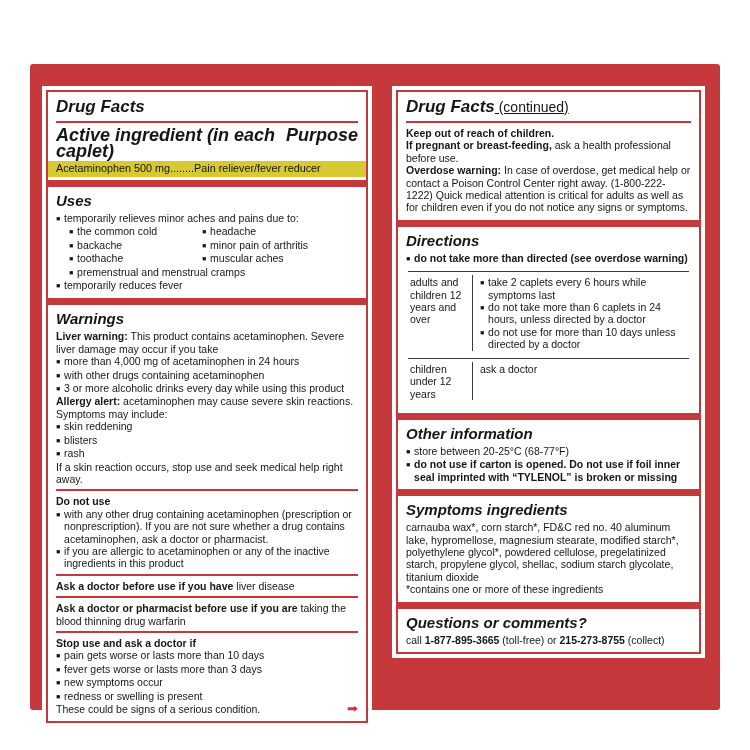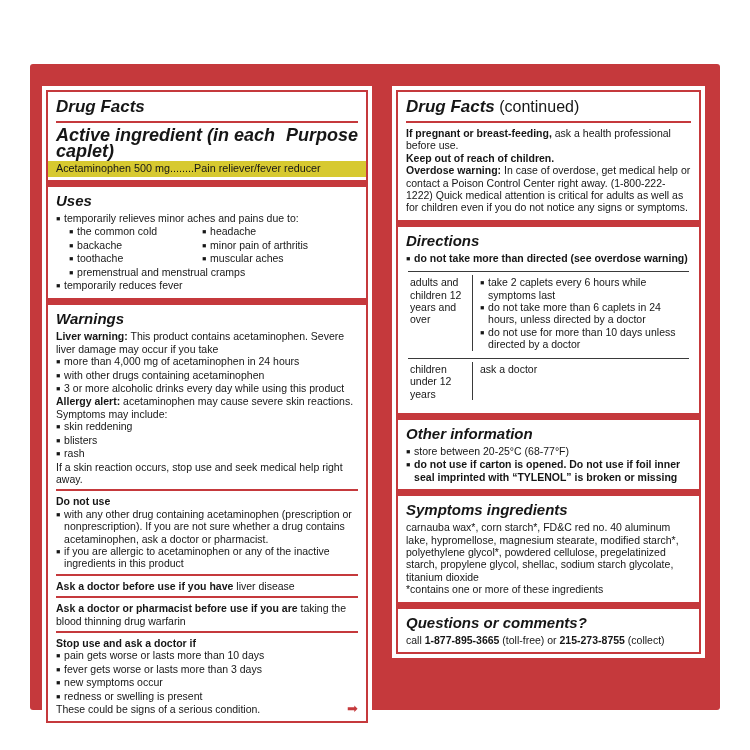--- a/index.html
+++ b/index.html
@@ -7,21 +7,21 @@
   .page{position:relative;width:750px;height:750px;background:#fff;padding-left:46px;}
   .carton{position:absolute;left:30px;top:64px;width:690px;height:646px;background:var(--red,#c5393c);
     border-radius:3px;box-sizing:border-box;padding:22px 15px 0 12px;display:flex;gap:20px;align-items:flex-start;}
   .column{background:#fff;padding:4px;box-sizing:border-box;}
   .col-left{width:330px;flex:0 0 330px;}
   .col-right{flex:1;}
   .col-inner{background:var(--red,#c5393c);padding:2px;display:flex;flex-direction:column;gap:7px;}
   .section{background:#fff;padding:5px 8px 6px;}
   .sec-title{font-style:italic;font-weight:700;font-size:15px;line-height:18px;margin-bottom:2px;}
   .sec-title.lg{font-size:17px;line-height:20px;}
-  .t-suffix{font-style:normal;font-weight:400;font-size:16px;}
+  .t-suffix{font-style:normal;font-weight:400;font-size:14px;text-decoration:underline;}
   .red-rule{height:2px;background:var(--red,#c5393c);margin:4px 0;}
   .ai-row{display:flex;justify-content:space-between;font-weight:700;font-style:italic;font-size:18px;line-height:16px;margin-top:1px;}
   .hl-row{background:var(--hl,#d7c930);margin:2px -8px -3px;padding:1px 8px 2px;font-size:10.8px;line-height:13px;}
   .para{font-size:10.5px;line-height:12.4px;}
   .para .b, .b{font-weight:700;}
   .para.with-arrow{display:flex;justify-content:space-between;align-items:center;}
   .arrow{color:var(--red,#c5393c);font-family:"DejaVu Sans",sans-serif;font-size:13px;line-height:12px;}
   .ul{display:block;}
   .li{display:flex;font-size:10.5px;line-height:12.4px;}
   .li.indent1{margin-left:13px;}
@@ -172,22 +172,22 @@
               <span class="arrow">➡</span>
             </div>
           </div>
         </div>
     </div>
     <div class="column col-right">
       <div class="col-inner">
           <div class="section">
             <div class="sec-title lg"><span>Drug Facts</span><span class="t-suffix"> (continued)</span></div>
             <div class="red-rule"></div>
+            <div class="para"><span><span class="b">Keep out of reach of children.</span></span></div>
             <div class="para"><span><span class="b">If pregnant or breast-feeding,</span><span> ask a health professional before use.</span></span></div>
-            <div class="para"><span><span class="b">Keep out of reach of children.</span></span></div>
             <div class="para"><span><span class="b">Overdose warning:</span><span> In case of overdose, get medical help or contact a Poison Control Center right away. (1-800-222-1222) Quick medical attention is critical for adults as well as for children even if you do not notice any signs or symptoms.</span></span></div>
           </div>
           <div class="section">
             <div class="sec-title"><span>Directions</span></div>
             <div class="ul">
               <div class="li">
                 <span class="sq">■</span>
                 <div class="li-text"><span class="b">do not take more than directed (see overdose warning)</span></div>
               </div>
             </div>

